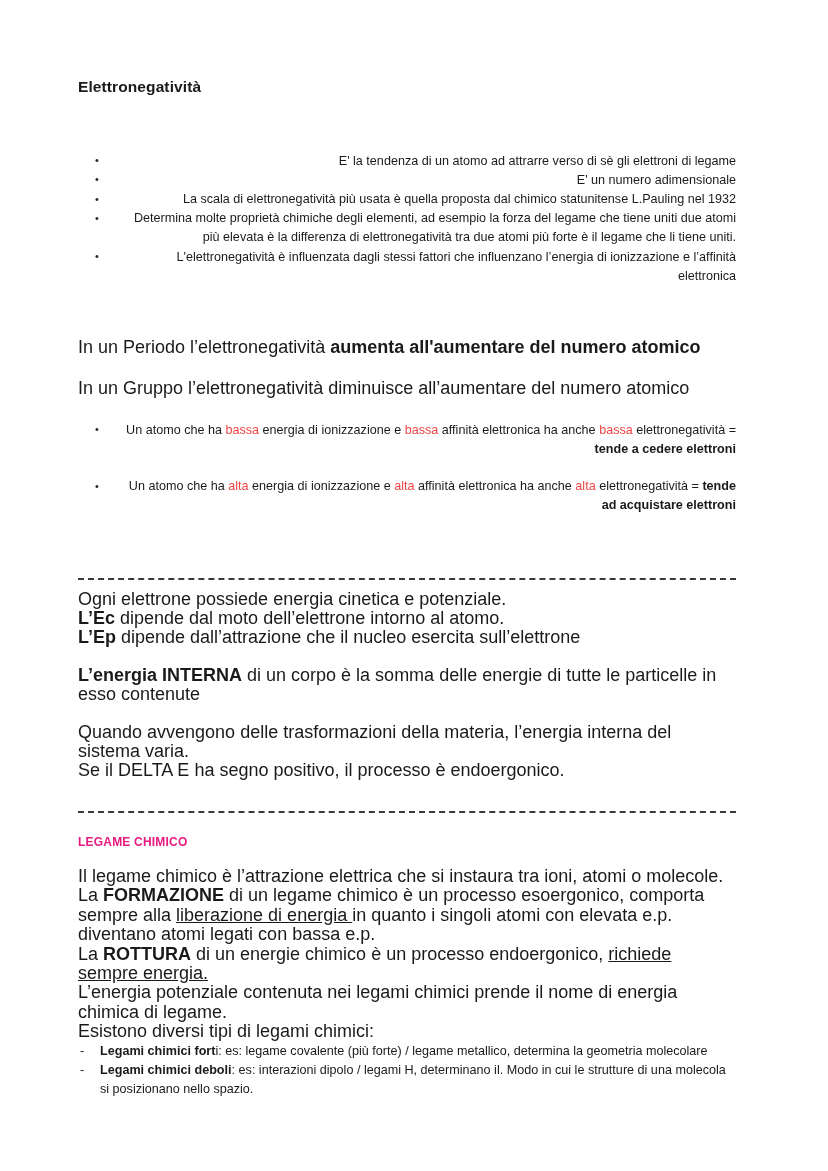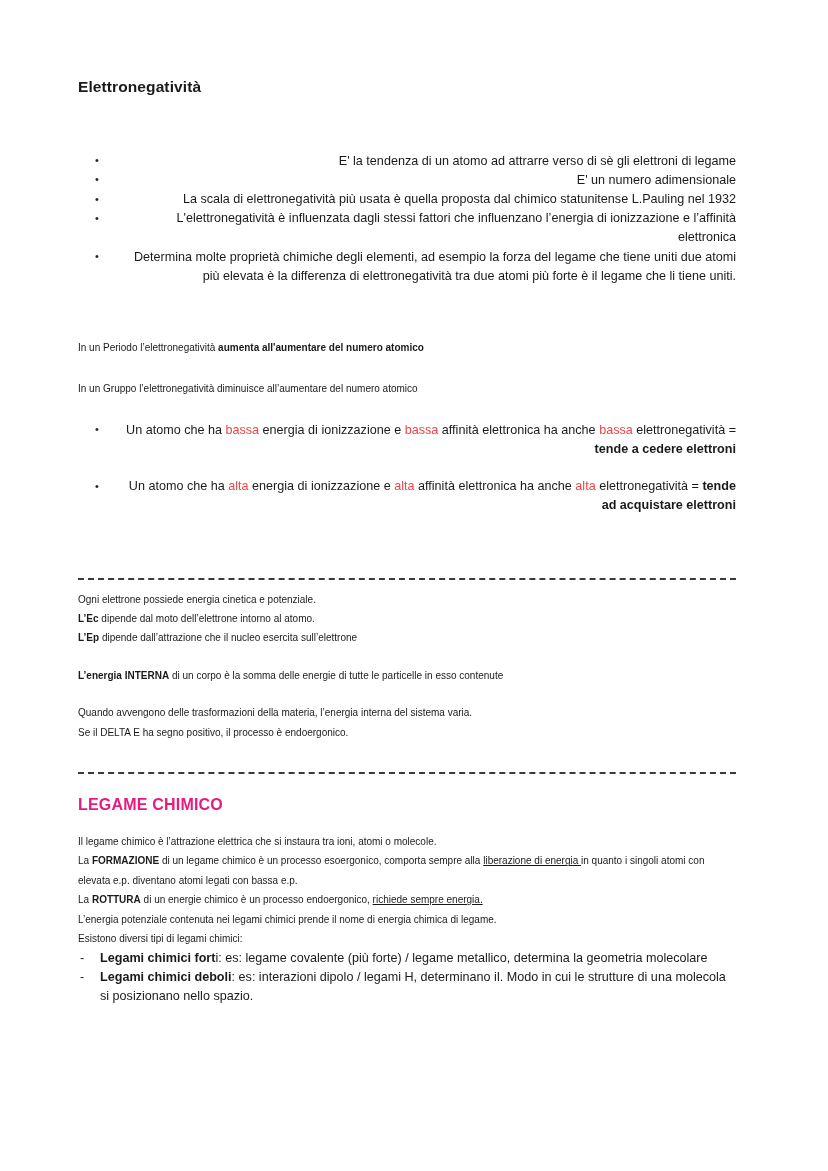--- a/index.html
+++ b/index.html
@@ -76,21 +76,21 @@
   ul.dashes > li::before {
     content: "-";
     position: absolute;
     left: 2px;
     top: 0;
     color: #222;
   }
 
   
   .para {
-    font-size: 10px;
+    font-size: 18px;
     line-height: 19.4px;
     margin: 0;
   }
   .gap-22 { height: 22px; }
   .gap-18 { height: 18px; }
   .gap-10 { height: 10px; }
   .gap-30 { height: 30px; }
   .gap-44 { height: 44px; }
   .gap-52 { height: 52px; }
 
@@ -101,39 +101,39 @@
     border-top: 2.5px dashed #3a3a3a;
     margin: 0;
   }
 
   
   b, .b { font-weight: bold; }
   .red  { color: #ef4444; }
   .pink-head {
     color: #e8197f;
     font-weight: bold;
-    font-size: 16px;
+    font-size: 12px;
     letter-spacing: 0.2px;
     margin: 0;
   }
   .ul-under { text-decoration: underline; }
 </style>
 </head>
 <body>
 
 <div class="page">
 
   <h1 class="doc-title">Elettronegatività</h1>
 
   <ul class="bullets">
     <li>E' la tendenza di un atomo ad attrarre verso di sè gli elettroni di legame</li>
     <li>E' un numero adimensionale</li>
     <li>La scala di elettronegatività più usata è quella proposta dal chimico statunitense L.Pauling nel 1932</li>
+    <li>Determina molte proprietà chimiche degli elementi, ad esempio la forza del legame che tiene uniti due atomi più elevata è la differenza di elettronegatività tra due atomi più forte è il legame che li tiene uniti.</li>
     <li>L'elettronegatività è influenzata dagli stessi fattori che influenzano l’energia di ionizzazione e l’affinità elettronica</li>
-    <li>Determina molte proprietà chimiche degli elementi, ad esempio la forza del legame che tiene uniti due atomi più elevata è la differenza di elettronegatività tra due atomi più forte è il legame che li tiene uniti.</li>
   </ul>
 
   <div class="gap-52"></div>
 
   <p class="para"><span>In un Periodo l’elettronegatività </span><b>aumenta all'aumentare del numero atomico</b></p>
 
   <div class="gap-22"></div>
 
   <p class="para">In un Gruppo l’elettronegatività diminuisce all’aumentare del numero atomico</p>
 

